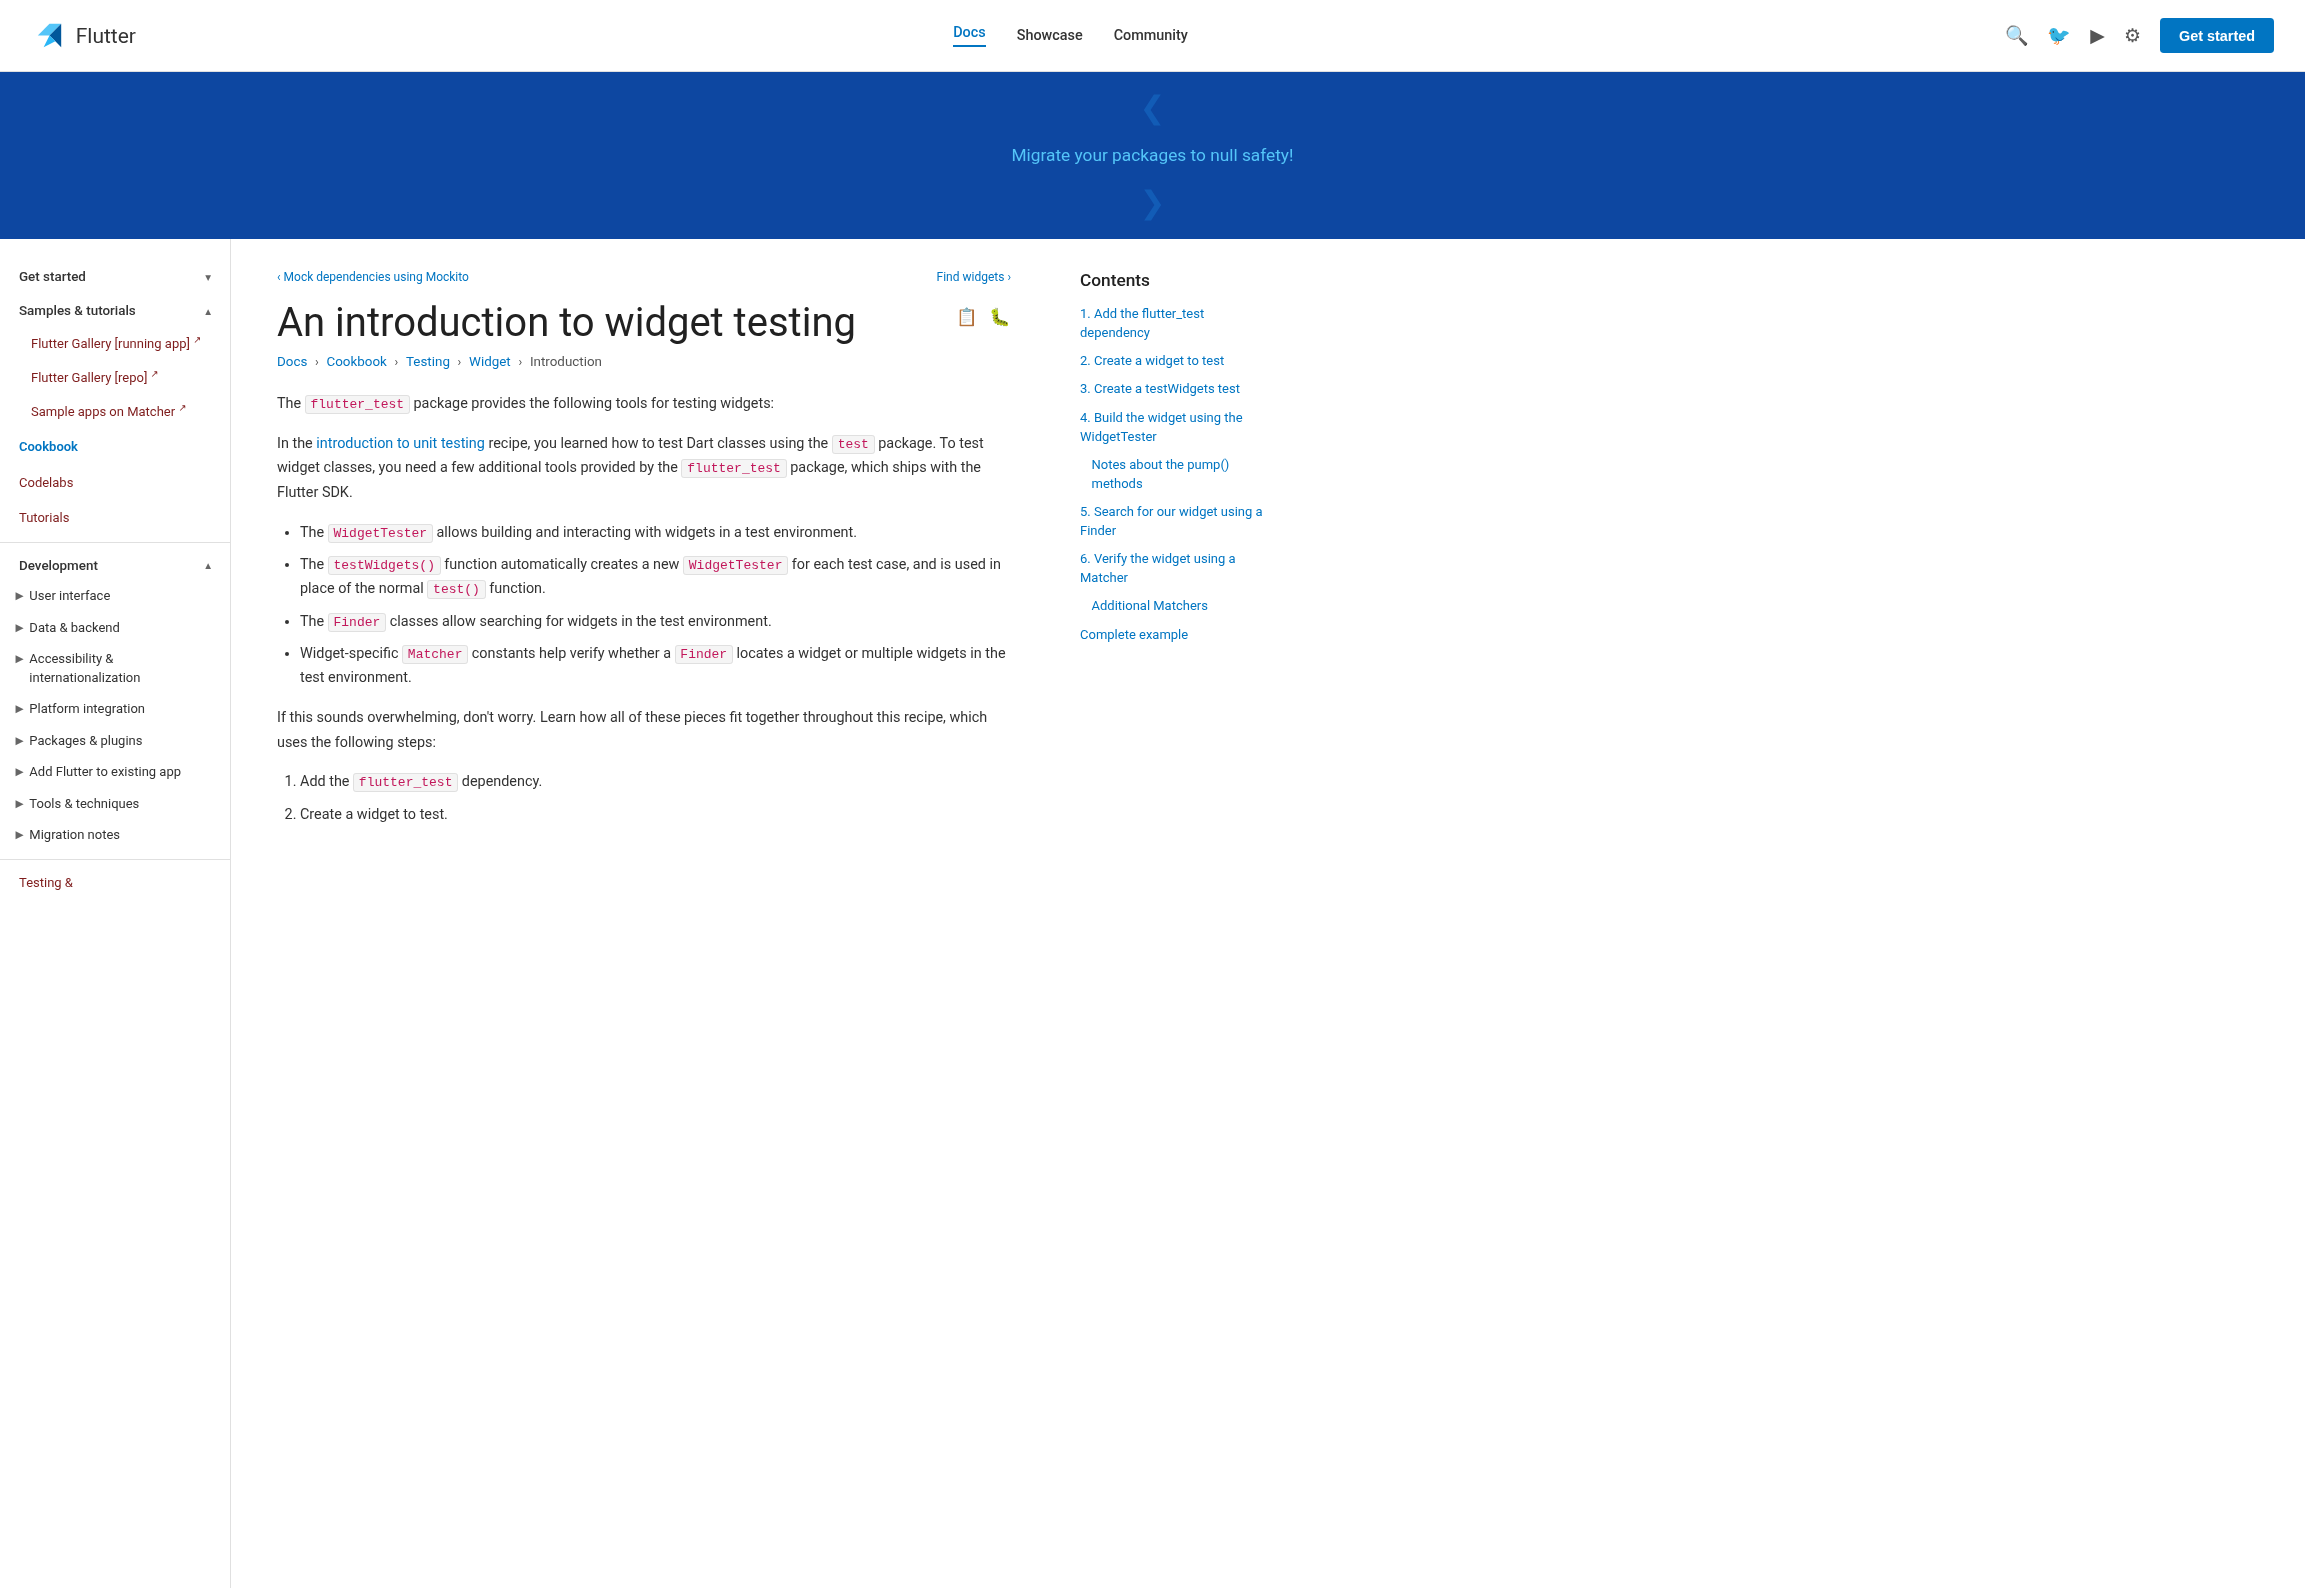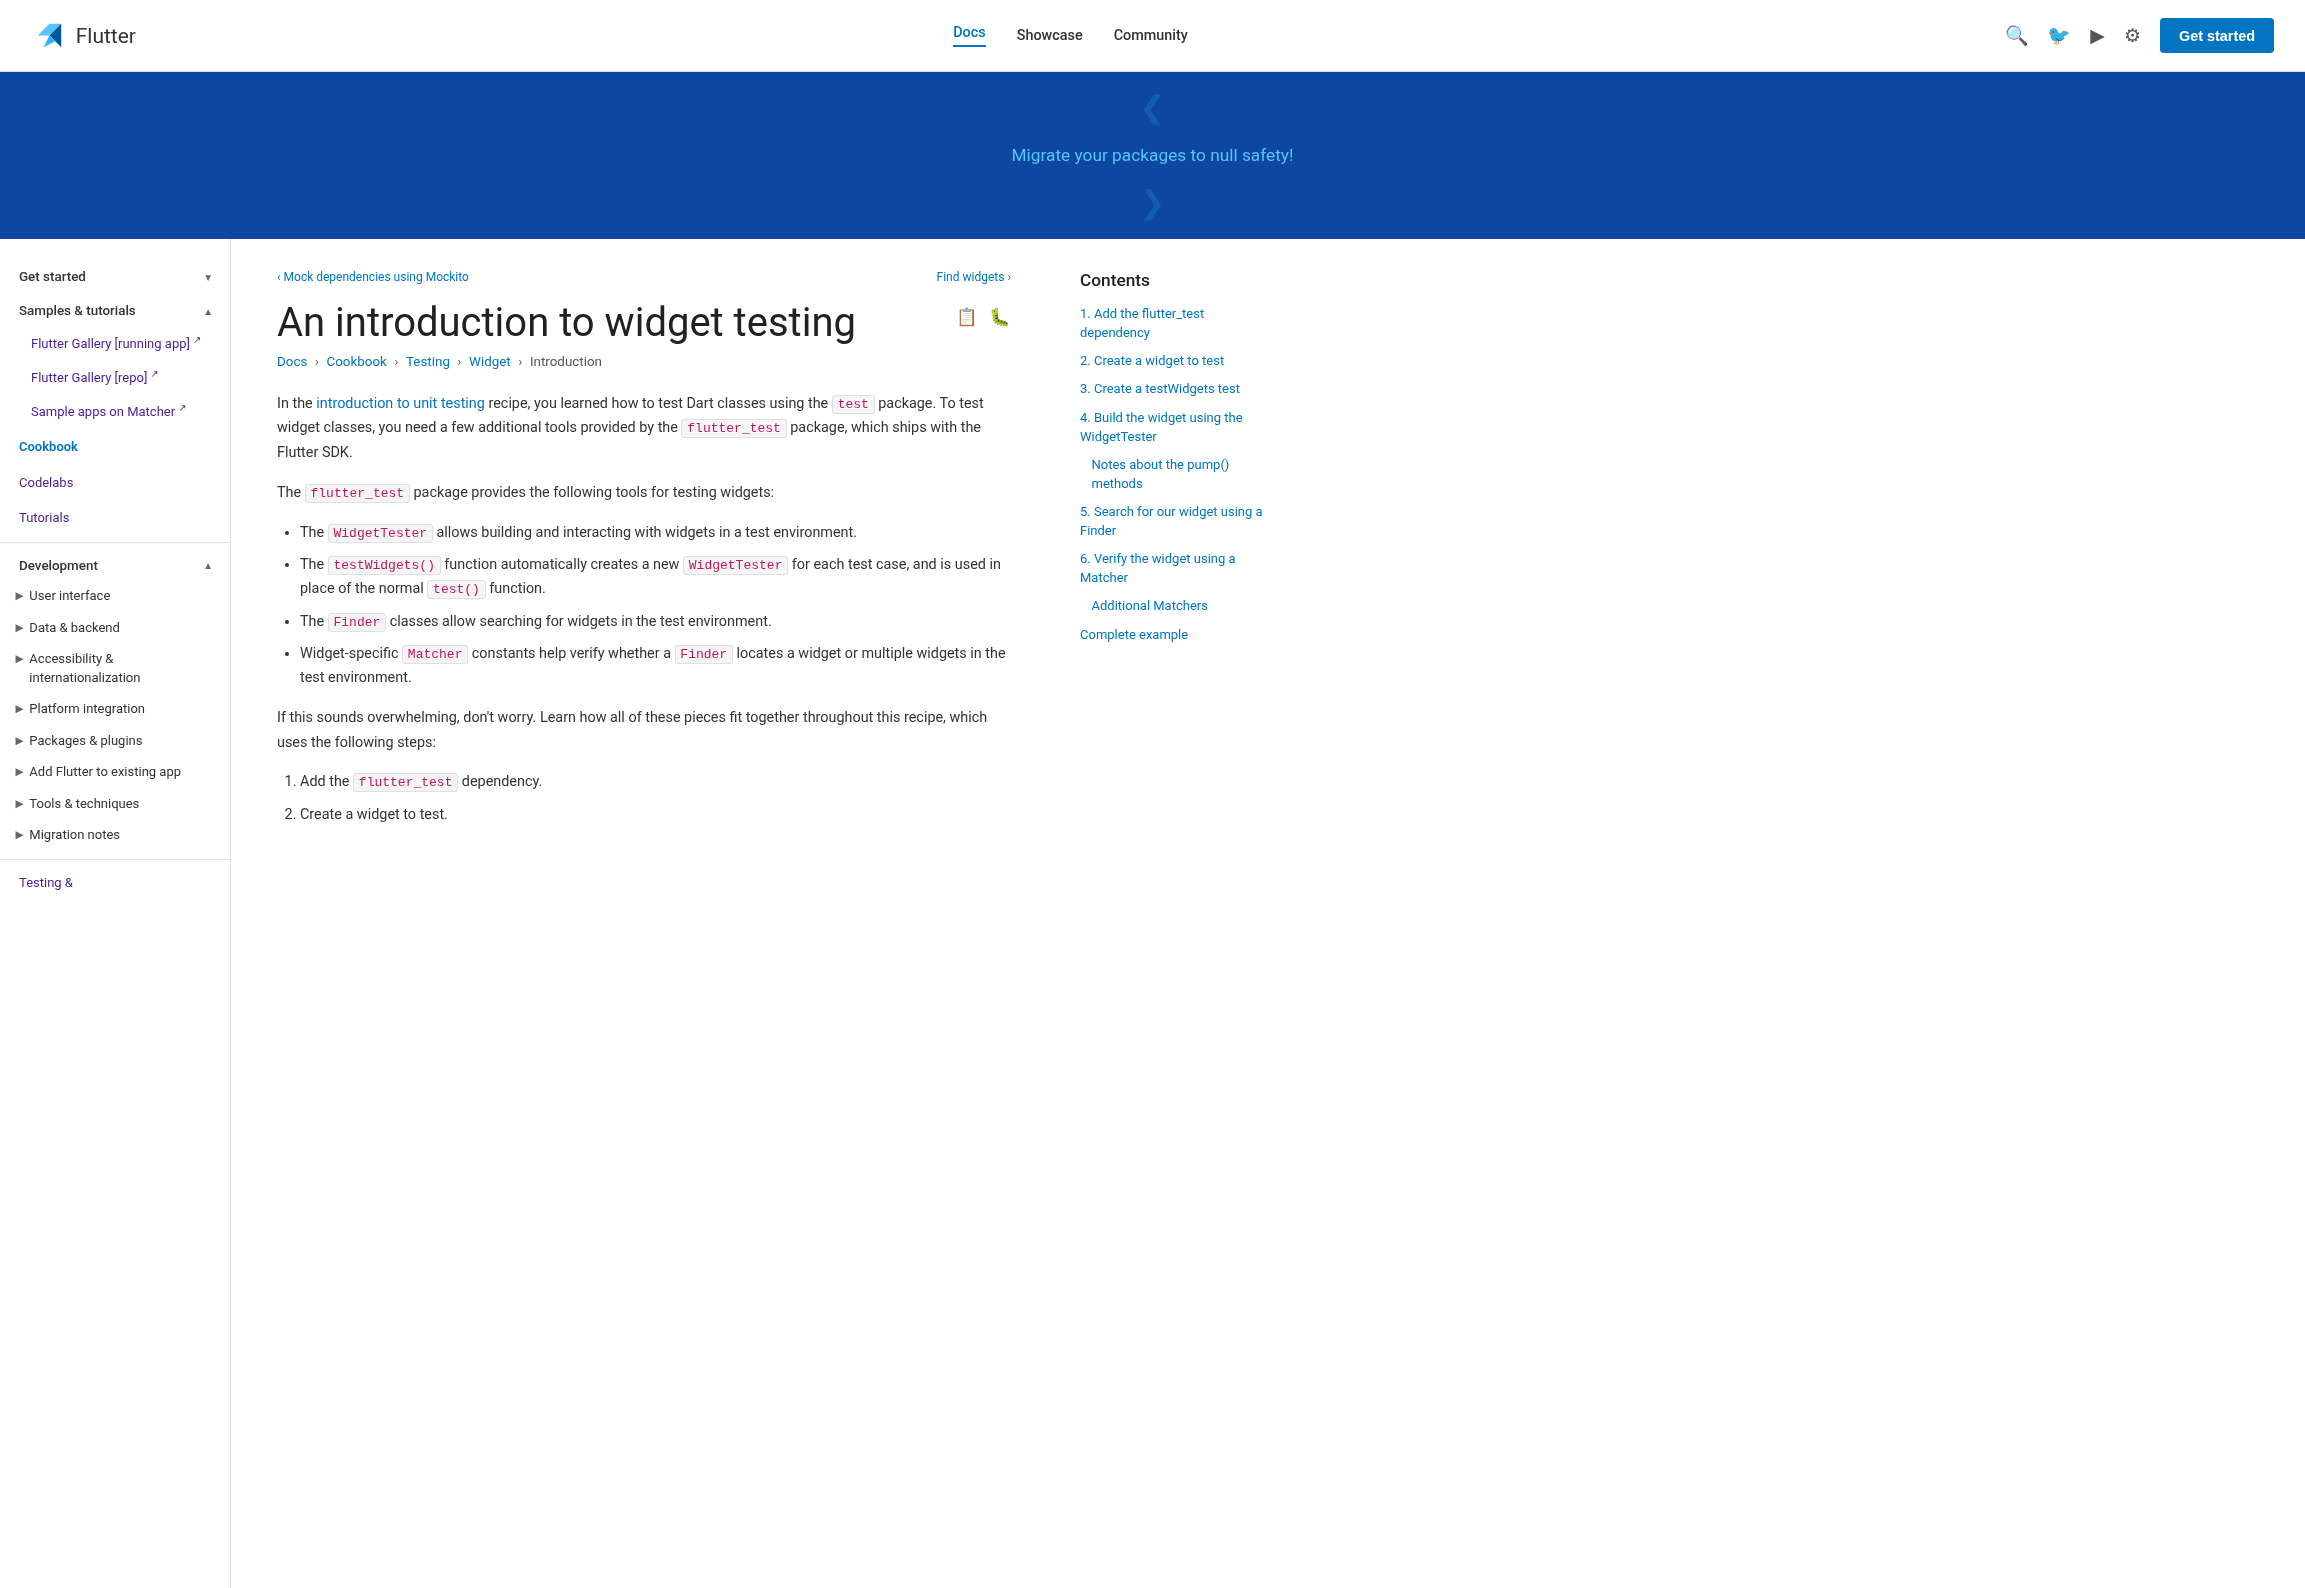--- a/index.html
+++ b/index.html
@@ -99,21 +99,21 @@
       padding: 7.7px 19px;
       font-size: 13.4px;
       font-weight: 500;
       color: #333;
       cursor: pointer;
     }
     .sidebar-title .chevron { font-size: 11.5px; color: #666; }
     .sidebar-item {
       padding: 6.7px 19px 6.7px 31px;
       font-size: 13px;
-      color: #4c1d95;
+      color: #7f1d1d;
       cursor: pointer;
       line-height: 1.4;
     }
     .sidebar-item.active { color: #0175C2; font-weight: 600; }
     .sidebar-item-sub {
       padding: 6.7px 19px 6.7px 15.4px;
       font-size: 13px;
       color: #333;
       cursor: pointer;
       line-height: 1.4;
@@ -372,30 +372,30 @@
       <a href="#">Testing</a>
       <span class="sep">›</span>
       <a href="#">Widget</a>
       <span class="sep">›</span>
       <span class="current">Introduction</span>
     </div>
 
     <div class="content">
 
       <p>
+        <span>The </span><code>flutter_test</code><span> package provides the following tools for testing widgets:</span>
+      </p>
+
+      <p>
         In the <a href="#" class="inline-link"><span>introduction to unit testing</span></a>
         <span> recipe, you learned how to test Dart classes using the </span>
         <code>test</code>
         <span> package. To test widget classes, you need a few additional tools provided by the </span>
         <code>flutter_test</code>
         <span> package, which ships with the Flutter SDK.</span>
-      </p>
-
-      <p>
-        <span>The </span><code>flutter_test</code><span> package provides the following tools for testing widgets:</span>
       </p>
 
       <ul>
         <li>
           The <code>WidgetTester</code> allows building and interacting with widgets in a test environment.
         </li>
         <li>
           The <code>testWidgets()</code> function automatically creates a new <code>WidgetTester</code> for each test case, and is used in place of the normal <code>test()</code> function.
         </li>
         <li>

